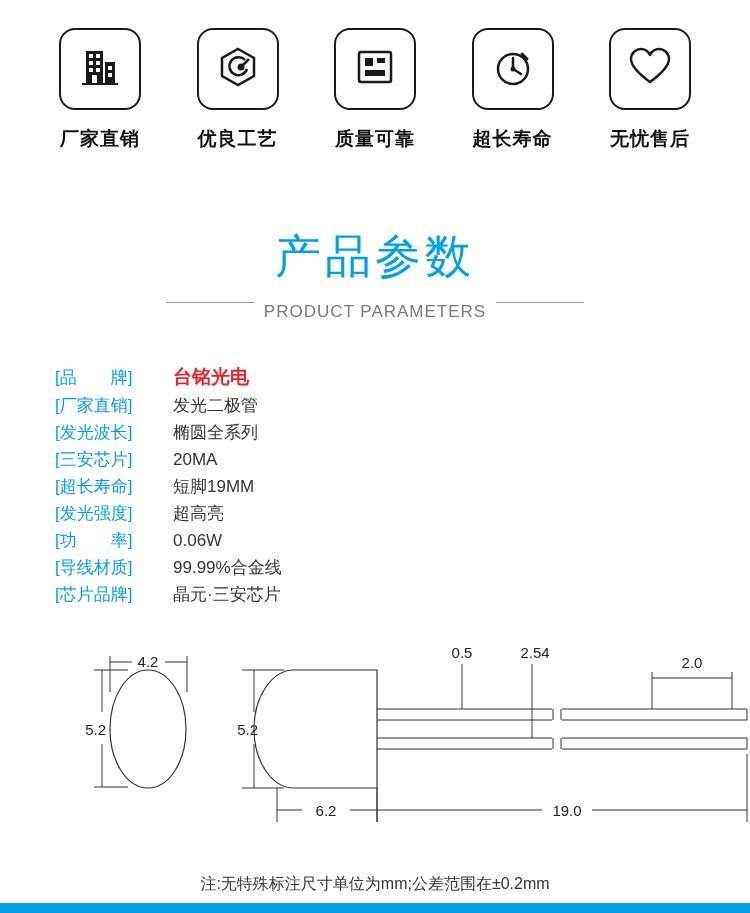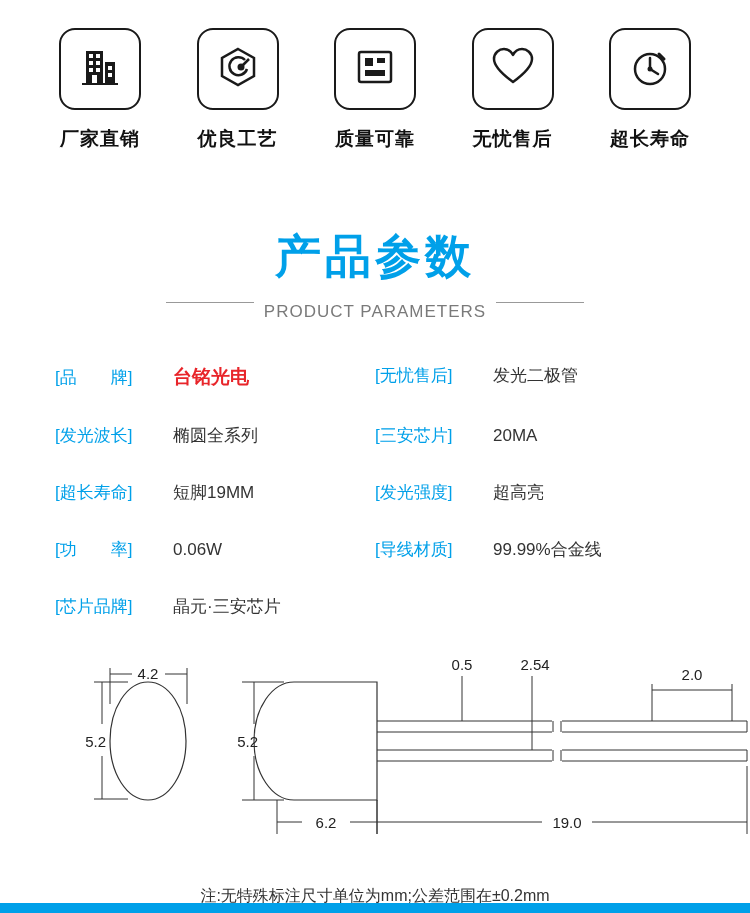--- a/index.html
+++ b/index.html
@@ -48,21 +48,21 @@
     white-space: nowrap;
   }
 
   
   .title-wrap {
     margin-top: 74px;
     text-align: center;
   }
   .title-main {
     font-size: 46px;
-    font-weight: bold;
+    font-weight: normal;
     color: #00a0e9;
     letter-spacing: 4px;
     font-family: "Liberation Sans", sans-serif;
   }
   .title-sub-row {
     margin-top: 14px;
     display: flex;
     align-items: flex-start;
     justify-content: center;
     gap: 10px;
@@ -76,22 +76,22 @@
     font-size: 17px;
     color: #7a7a7a;
     letter-spacing: 1px;
   }
 
   
   .params {
     margin: 42px auto 0 auto;
     width: 640px;
     display: grid;
-    grid-template-columns: 1fr 1fr;
-    row-gap: 34px;
+    grid-template-columns: 1fr;
+    row-gap: 4px;
   }
   .param {
     display: flex;
     align-items: baseline;
     font-size: 17px;
   }
   .param-key {
     color: #00a0e9;
     width: 112px;
     flex: none;
@@ -183,62 +183,62 @@
           <rect x="12" y="25" width="20" height="6" fill="#1a1a1a"></rect>
         </svg>
       </span>
     </div>
     <div class="feature-label">质量可靠</div>
   </div>
 
   <div class="feature">
     <div class="feature-box">
       <span>
-        <svg width="46" height="46" viewBox="0 0 46 46">
-          <path d="M23 38 C8 27 4 20 4 15 C4 9 9 5 14 5 C18 5 21 7 23 11 C25 7 28 5 32 5 C37 5 42 9 42 15 C42 20 38 27 23 38 Z" fill="none" stroke="#1a1a1a" stroke-width="2.5" stroke-linejoin="round"></path>
-        </svg>
-      </span>
-    </div>
-    <div class="feature-label">无忧售后</div>
-  </div>
-
-  <div class="feature">
-    <div class="feature-box">
-      <span>
         <svg width="44" height="44" viewBox="0 0 44 44">
           <circle cx="22" cy="24" r="15" fill="none" stroke="#1a1a1a" stroke-width="2.5"></circle>
           <path d="M22 24 L22 13" stroke="#1a1a1a" stroke-width="2.5" stroke-linecap="round"></path>
           <path d="M22 24 L30 29" stroke="#1a1a1a" stroke-width="2.5" stroke-linecap="round"></path>
           <circle cx="22" cy="24" r="2.5" fill="#1a1a1a"></circle>
           <path d="M31 9 l5 5" stroke="#1a1a1a" stroke-width="3" stroke-linecap="round"></path>
         </svg>
       </span>
     </div>
     <div class="feature-label">超长寿命</div>
   </div>
 
+  <div class="feature">
+    <div class="feature-box">
+      <span>
+        <svg width="46" height="46" viewBox="0 0 46 46">
+          <path d="M23 38 C8 27 4 20 4 15 C4 9 9 5 14 5 C18 5 21 7 23 11 C25 7 28 5 32 5 C37 5 42 9 42 15 C42 20 38 27 23 38 Z" fill="none" stroke="#1a1a1a" stroke-width="2.5" stroke-linejoin="round"></path>
+        </svg>
+      </span>
+    </div>
+    <div class="feature-label">无忧售后</div>
+  </div>
+
 </div>
 
 <div class="title-wrap">
   <div class="title-main">产品参数</div>
   <div class="title-sub-row">
     <span class="title-rule"></span>
     <span class="title-sub">PRODUCT PARAMETERS</span>
     <span class="title-rule"></span>
   </div>
 </div>
 
 <div class="params">
 
   <div class="param">
     <span class="param-key">[品　　牌]</span>
     <span class="param-val brand">台铭光电</span>
   </div>
   <div class="param">
-    <span class="param-key">[无忧售后]</span>
+    <span class="param-key">[厂家直销]</span>
     <span class="param-val">发光二极管</span>
   </div>
 
   <div class="param">
     <span class="param-key">[发光波长]</span>
     <span class="param-val">椭圆全系列</span>
   </div>
 
   <div class="param">
     <span class="param-key">[三安芯片]</span>

